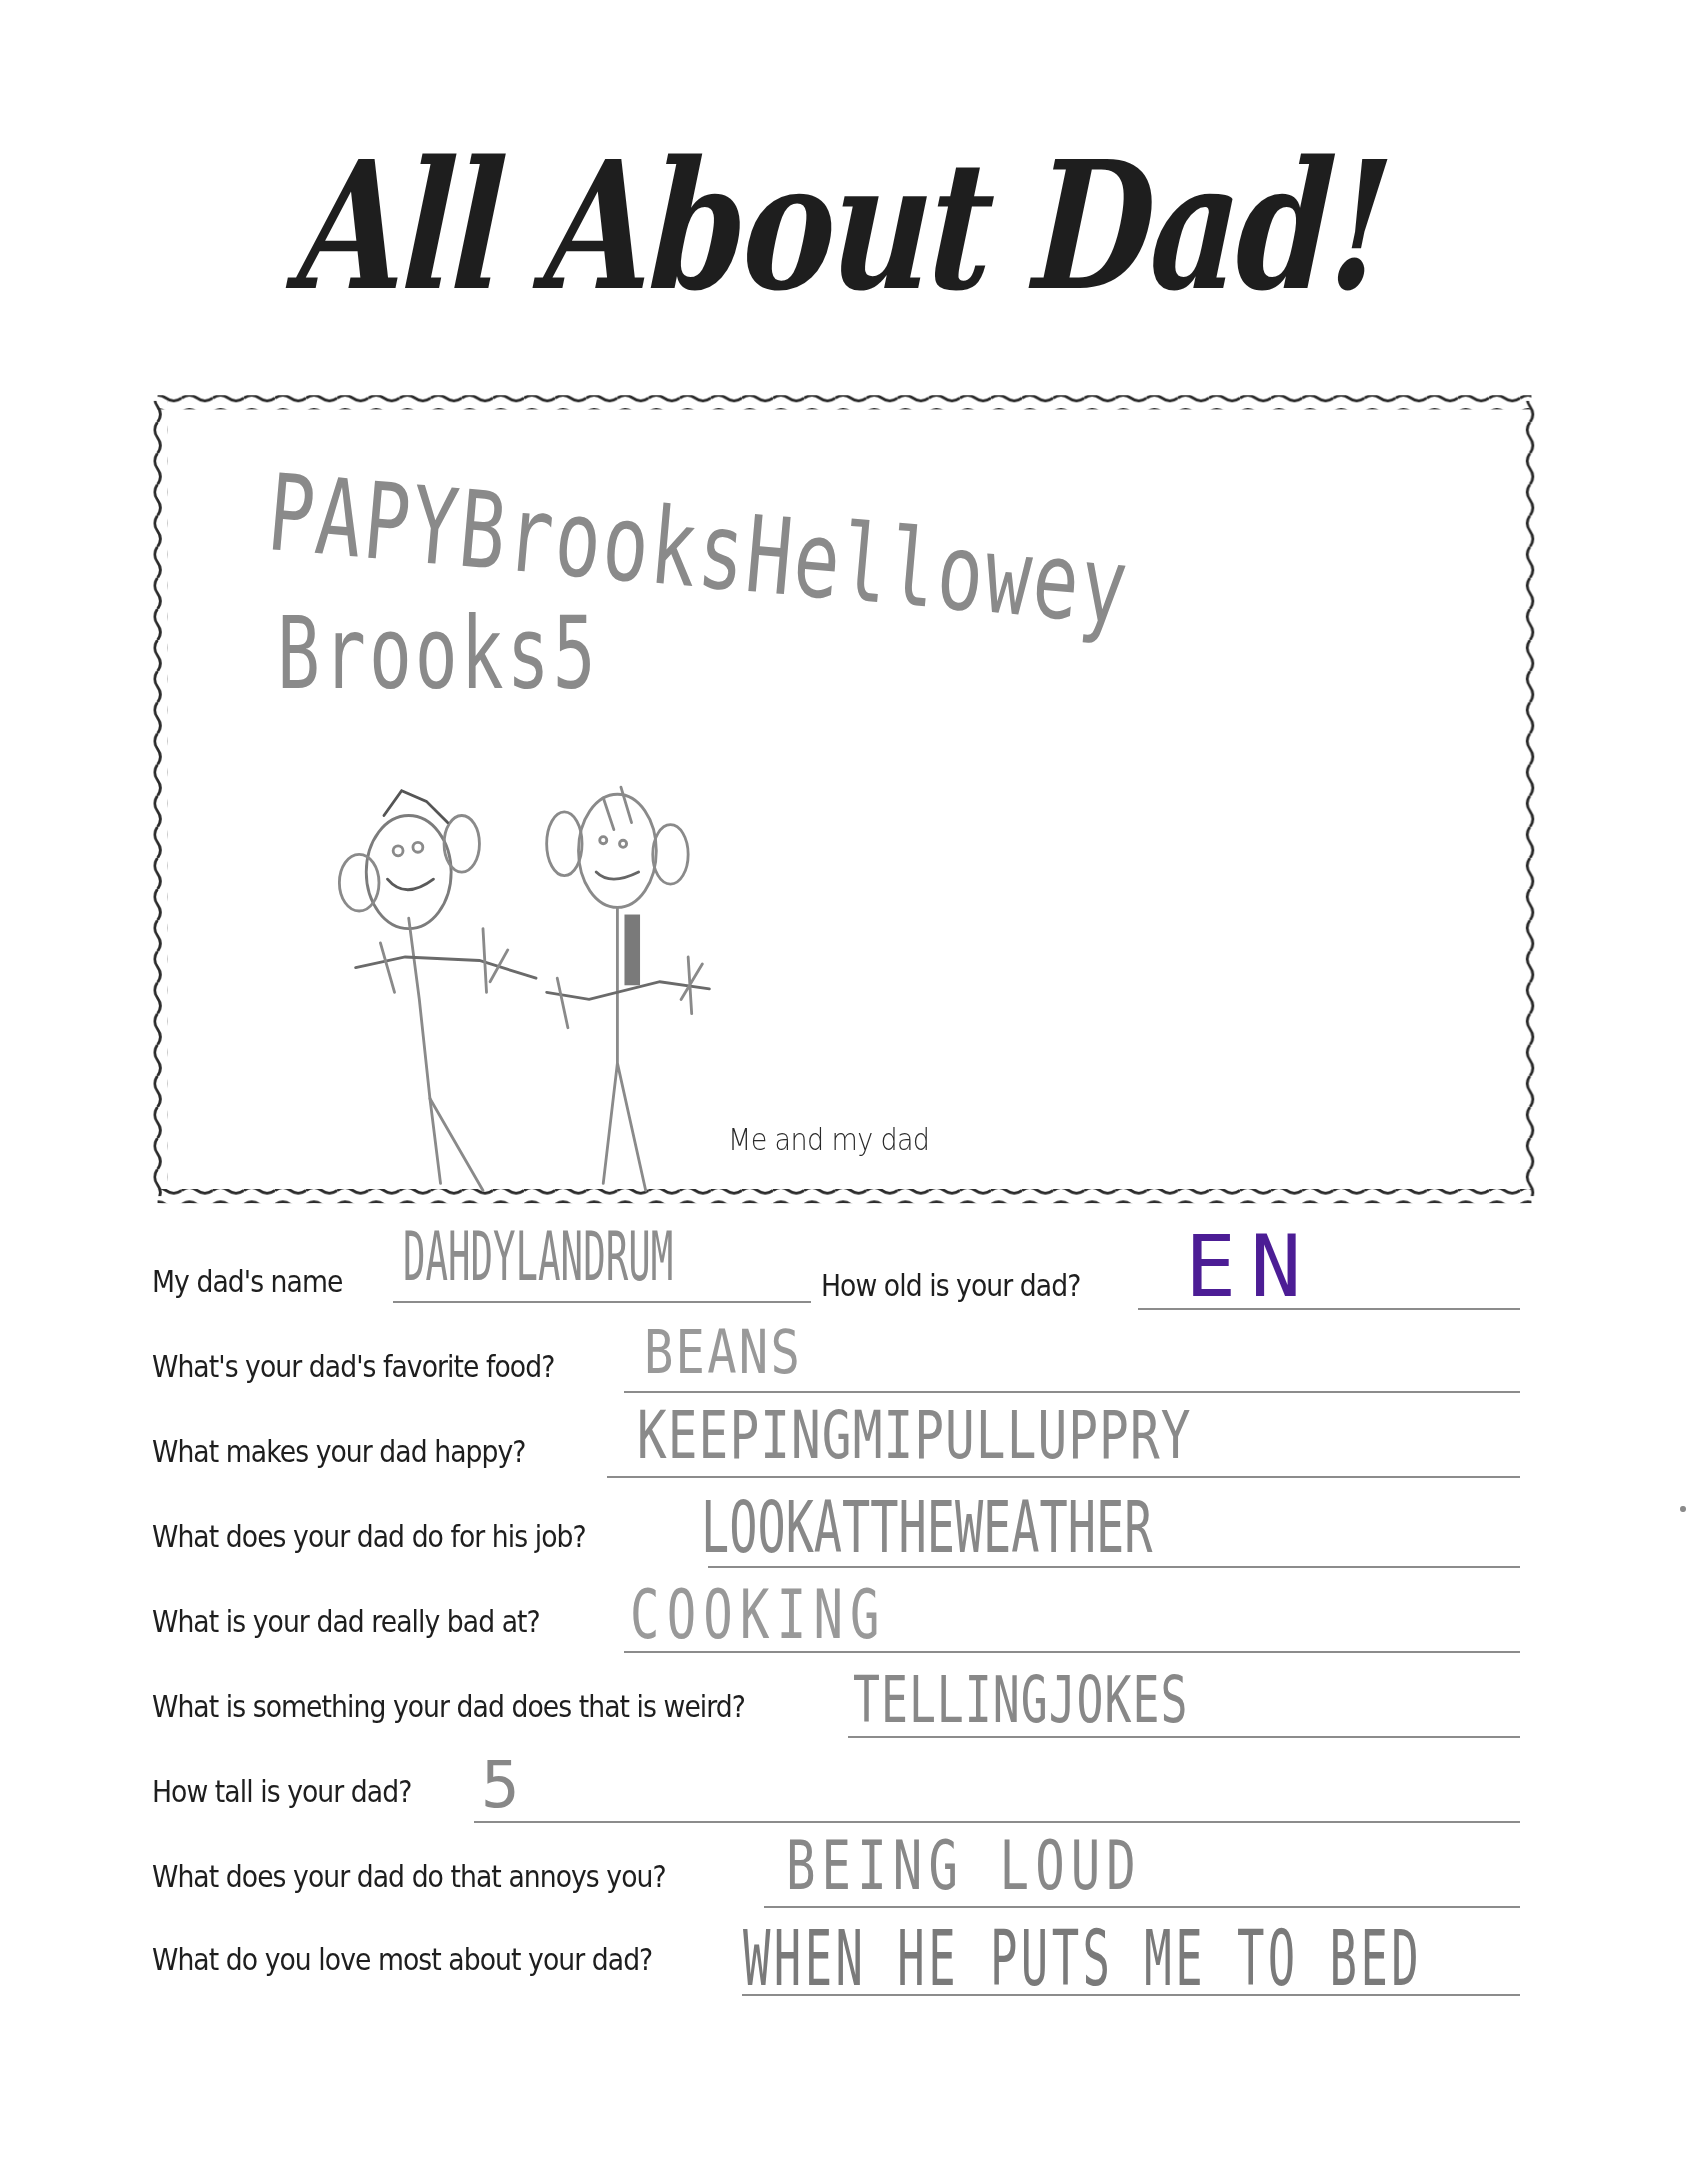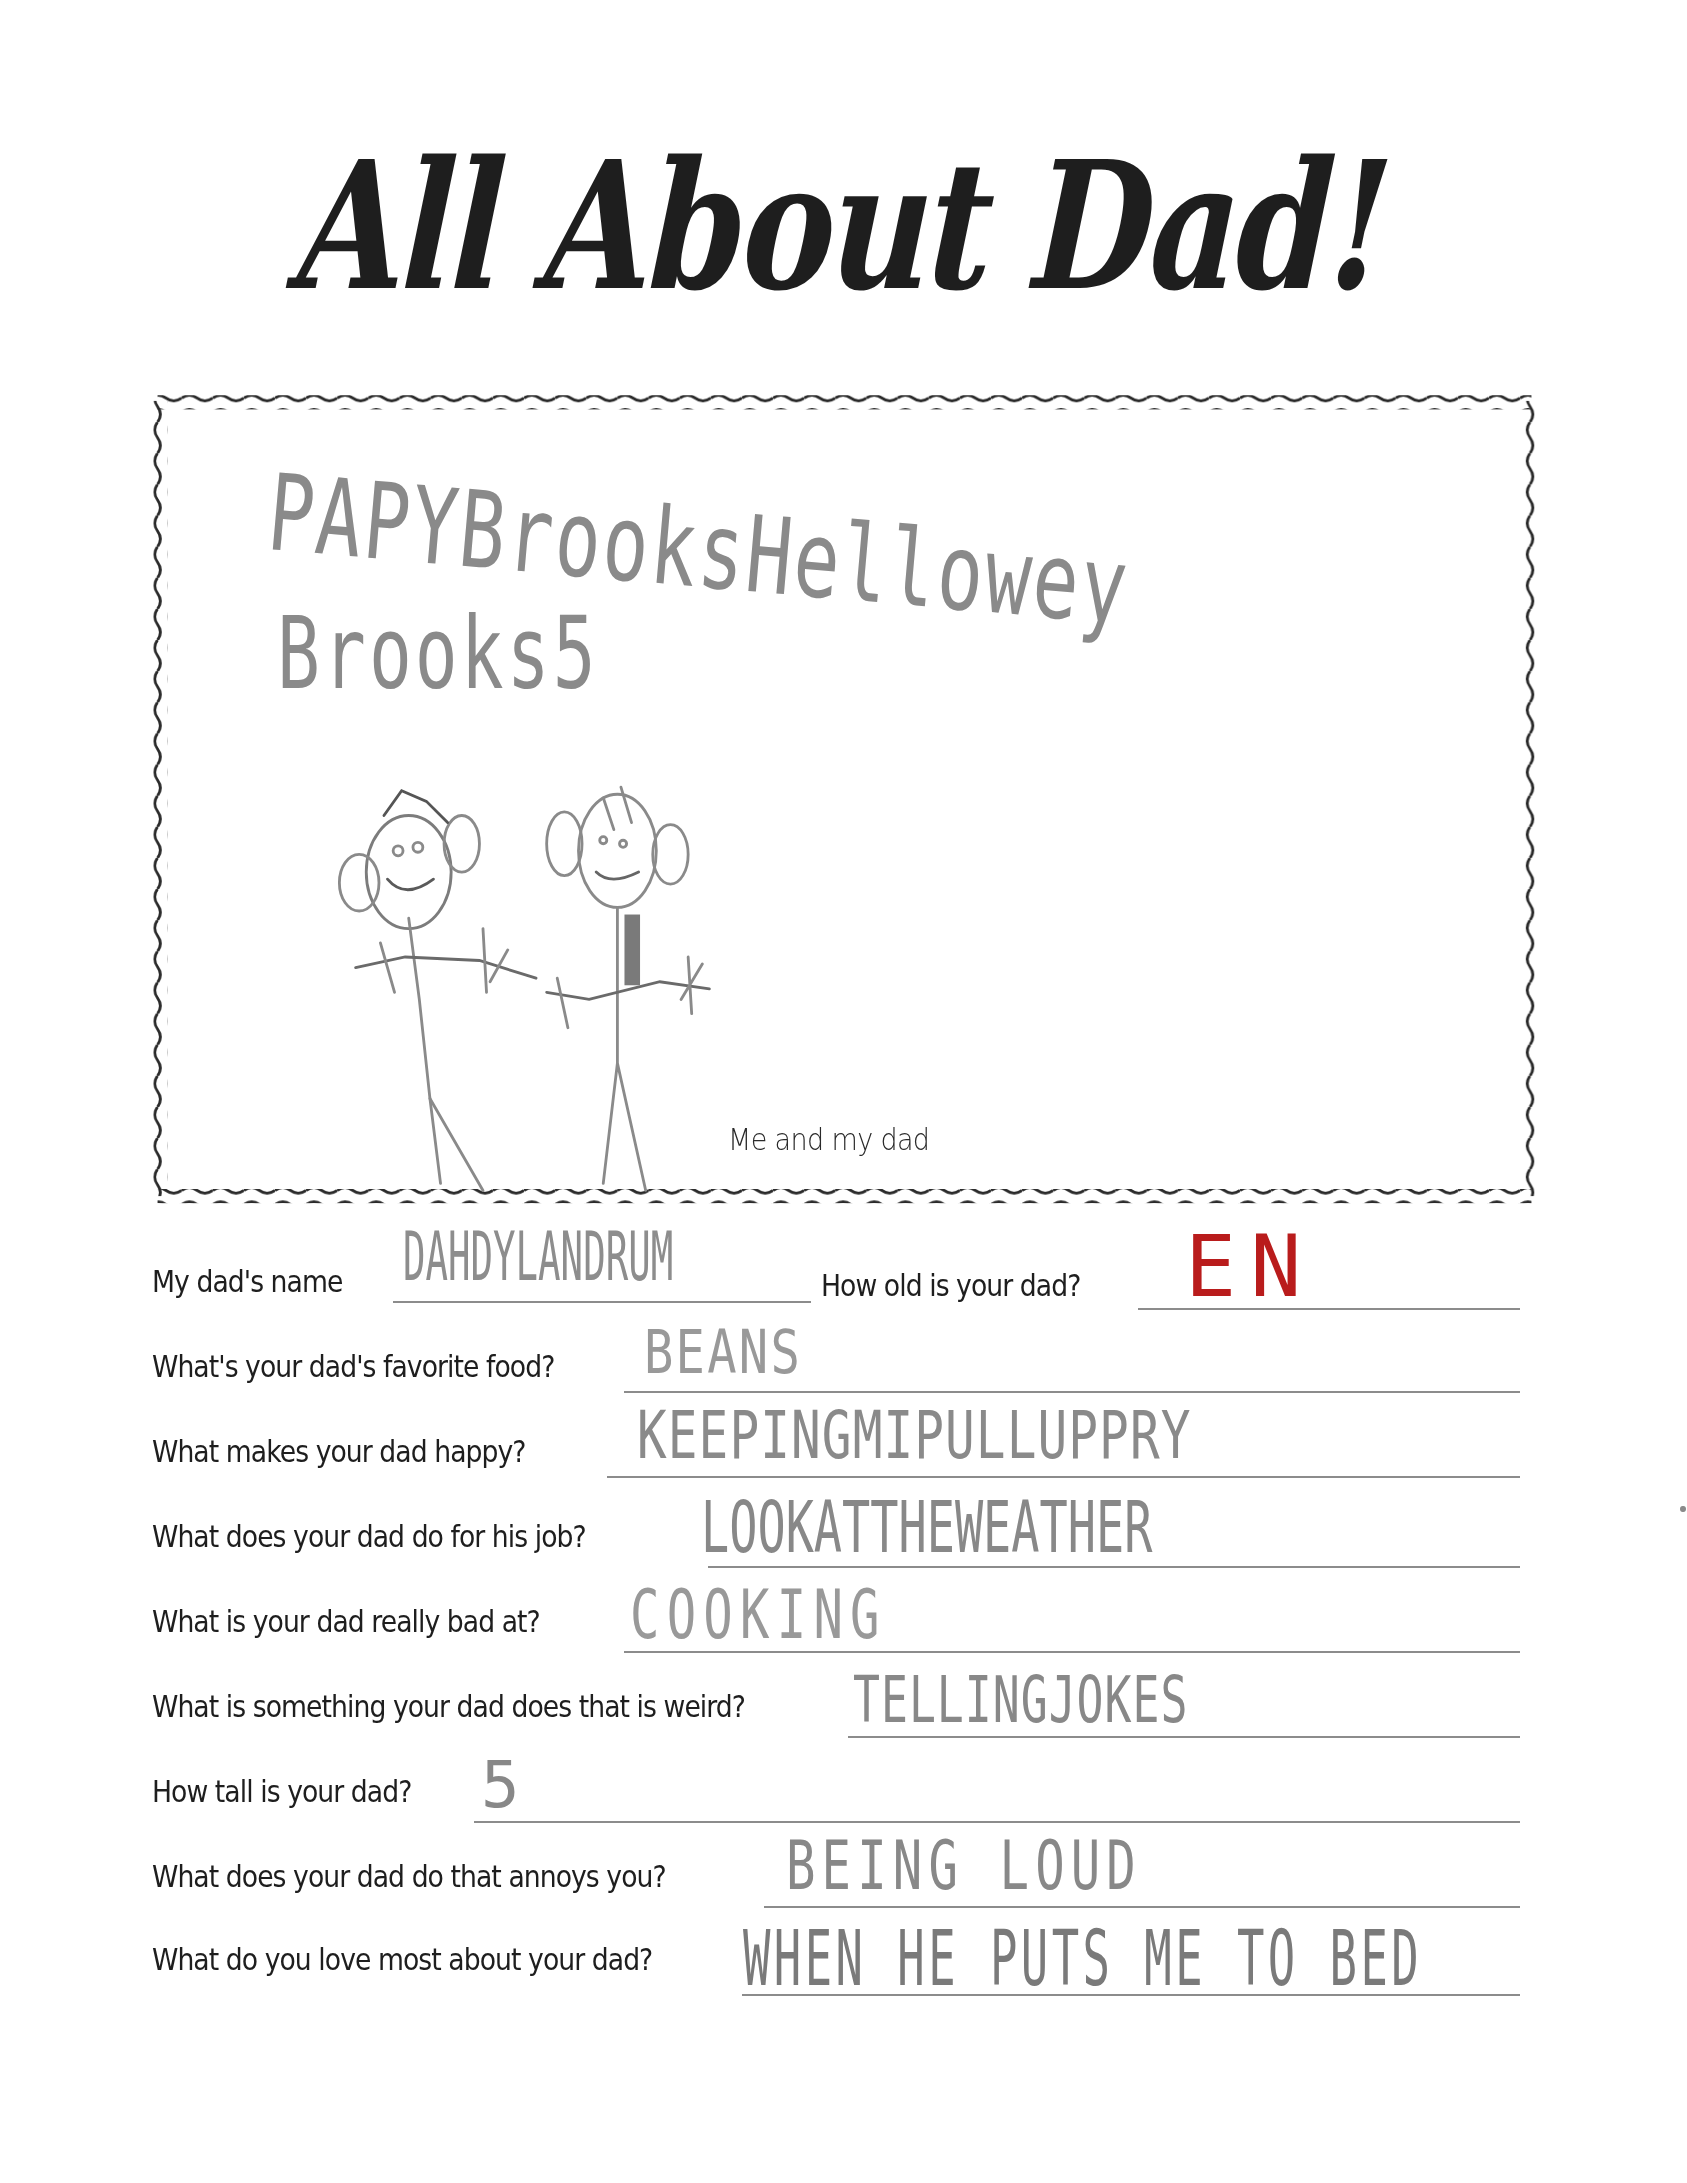--- a/index.html
+++ b/index.html
@@ -77,21 +77,21 @@
 <div class="caption">Me and my dad</div>
 
 <div>
   <span class="q-label" style="left:152px; top:1263px;">My dad's name</span>
   <div class="rule" style="left:393px; top:1301px; width:418px;"></div>
   <span class="answer" style="left:403px; top:1217px; font-size:68px; letter-spacing:0px; transform:scaleX(0.55); color:#8d8d8d;">DAHDYLANDRUM</span>
 </div>
 <div>
   <span class="q-label" style="left:821px; top:1267px;">How old is your dad?</span>
   <div class="rule" style="left:1138px; top:1308px; width:382px;"></div>
-  <span class="answer" style="left:1185px; top:1217px; font-size:85px; letter-spacing:14px; color:#b91c1c;">EN</span>
+  <span class="answer" style="left:1185px; top:1217px; font-size:85px; letter-spacing:14px; color:#4c1d95;">EN</span>
 </div>
 
 <div>
   <span class="q-label" style="left:152px; top:1348px;">What's your dad's favorite food?</span>
   <div class="rule" style="left:624px; top:1391px; width:896px;"></div>
   <span class="answer" style="left:644px; top:1316px; font-size:61px; letter-spacing:2.8px; transform:scaleX(0.8); color:#999;">BEANS</span>
 </div>
 
 <div>
   <span class="q-label" style="left:152px; top:1433px;">What makes your dad happy?</span>

